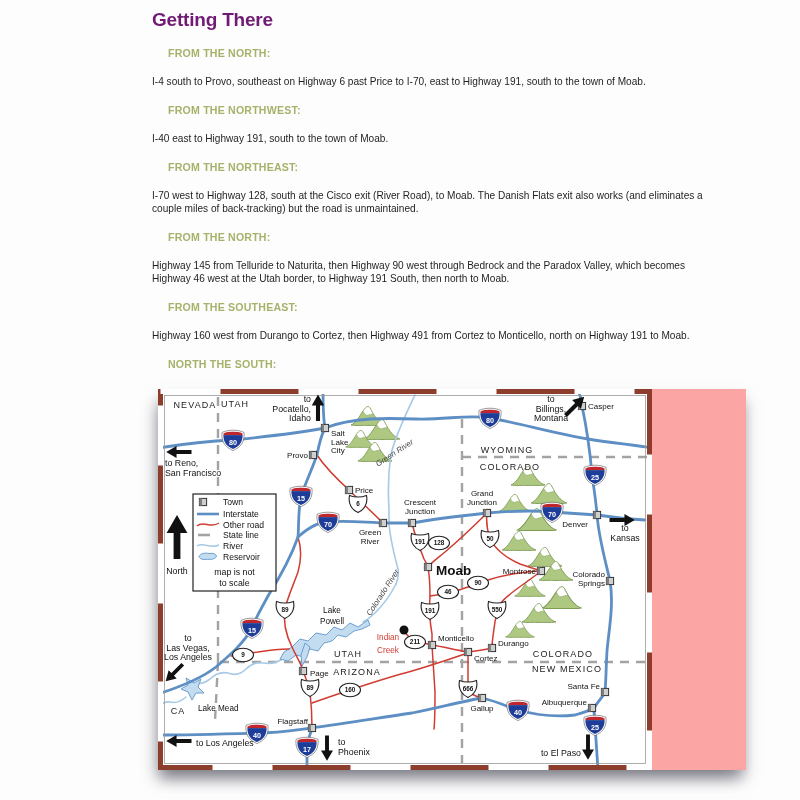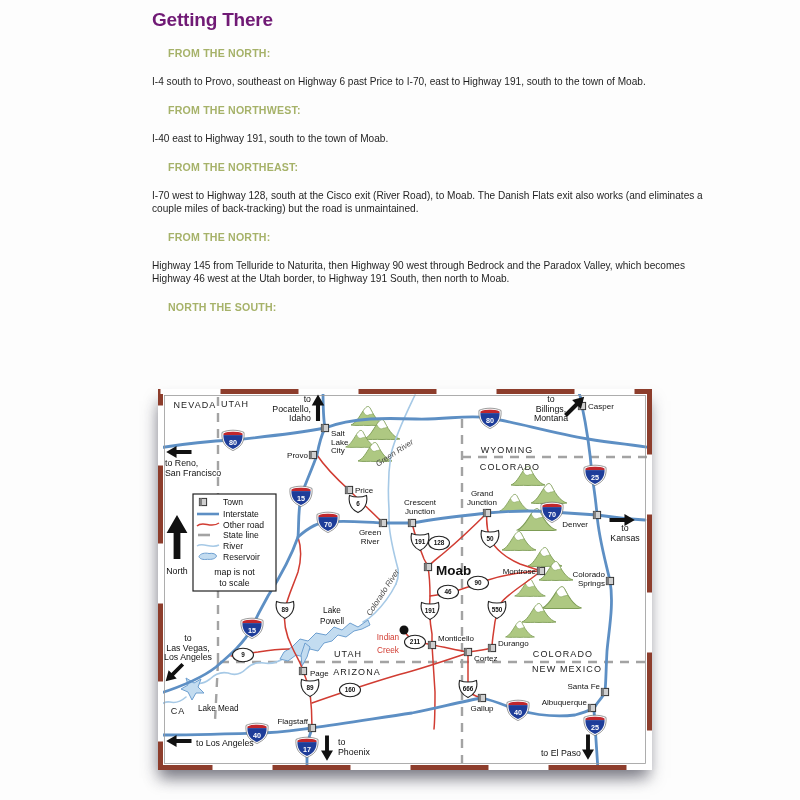--- a/index.html
+++ b/index.html
@@ -2,21 +2,21 @@
 <html><head>
 <meta charset="utf-8">
 <style>
   html,body{margin:0;padding:0;}
   body{width:800px;height:800px;background:#fdfdfd;font-family:"Liberation Sans",sans-serif;position:relative;overflow:hidden;}
   .content{position:absolute;left:152px;top:9px;width:556px;}
   .page-title{font-size:19px;font-weight:700;color:#701a75;margin:0 0 13px 0;letter-spacing:-0.2px;}
   .sec{margin:0 0 12.5px 0;}
   .sec h2{font-size:10.6px;font-weight:700;color:#a6b269;margin:16px;letter-spacing:0.2px;}
   .sec p{font-size:10.1px;color:#1f1f1f;line-height:13px;margin:1px 0 0 0;}
-  .map-wrap{position:absolute;left:158px;top:389px;width:494px;height:381px;background:#4d7c0f;
+  .map-wrap{position:absolute;left:158px;top:389px;width:588px;height:381px;background:#fca5a5;
             box-shadow:0 10px 14px -2px rgba(50,50,65,.5), -6px 12px 16px -6px rgba(50,50,65,.3);}
   svg{font-family:"Liberation Sans",sans-serif;}
   .road-i{fill:none;stroke:#5d8fc4;stroke-width:2.8;stroke-linecap:round;}
   .road-r{fill:none;stroke:#d13c32;stroke-width:1.5;stroke-linecap:round;stroke-linejoin:round;}
   .river{fill:none;stroke:#a6c9e6;stroke-width:1.6;stroke-linecap:round;}
   .stateline{fill:none;stroke:#a3a3a3;stroke-width:2.4;stroke-dasharray:9 7;}
   .lake{fill:#c3dcf0;stroke:#6d9fd0;stroke-width:1;}
   text.town-lbl{font-size:8px;fill:#111;}
   text.town-lbl.big{font-size:13.5px;font-weight:700;}
   text.state-lbl{font-size:9px;fill:#222;letter-spacing:1.1px;}
@@ -48,20 +48,24 @@
     <h2>FROM THE NORTHWEST:</h2>
     <p>I-40 east to Highway 191, south to the town of Moab.</p>
   </div>
   <div class="sec">
     <h2>FROM THE NORTHEAST:</h2>
     <p>I-70 west to Highway 128, south at the Cisco exit (River Road), to Moab. The Danish Flats exit also works (and eliminates a couple miles of back-tracking) but the road is unmaintained.</p>
   </div>
   <div class="sec">
     <h2>FROM THE NORTH:</h2>
     <p>Highway 145 from Telluride to Naturita, then Highway 90 west through Bedrock and the Paradox Valley, which becomes Highway 46 west at the Utah border, to Highway 191 South, then north to Moab.</p>
+  </div>
+  <div class="sec">
+    <h2>FROM THE SOUTHEAST:</h2>
+    <p>Highway 160 west from Durango to Cortez, then Highway 491 from Cortez to Monticello, north on Highway 191 to Moab.</p>
   </div>
   <div class="sec">
     <h2>NORTH THE SOUTH:</h2>
   </div>
 </div>
 
 <div class="map-wrap">
 <svg id="map-svg" viewBox="0 0 494 381" width="494" height="381">
   <defs>
     <g id="town-marker">

